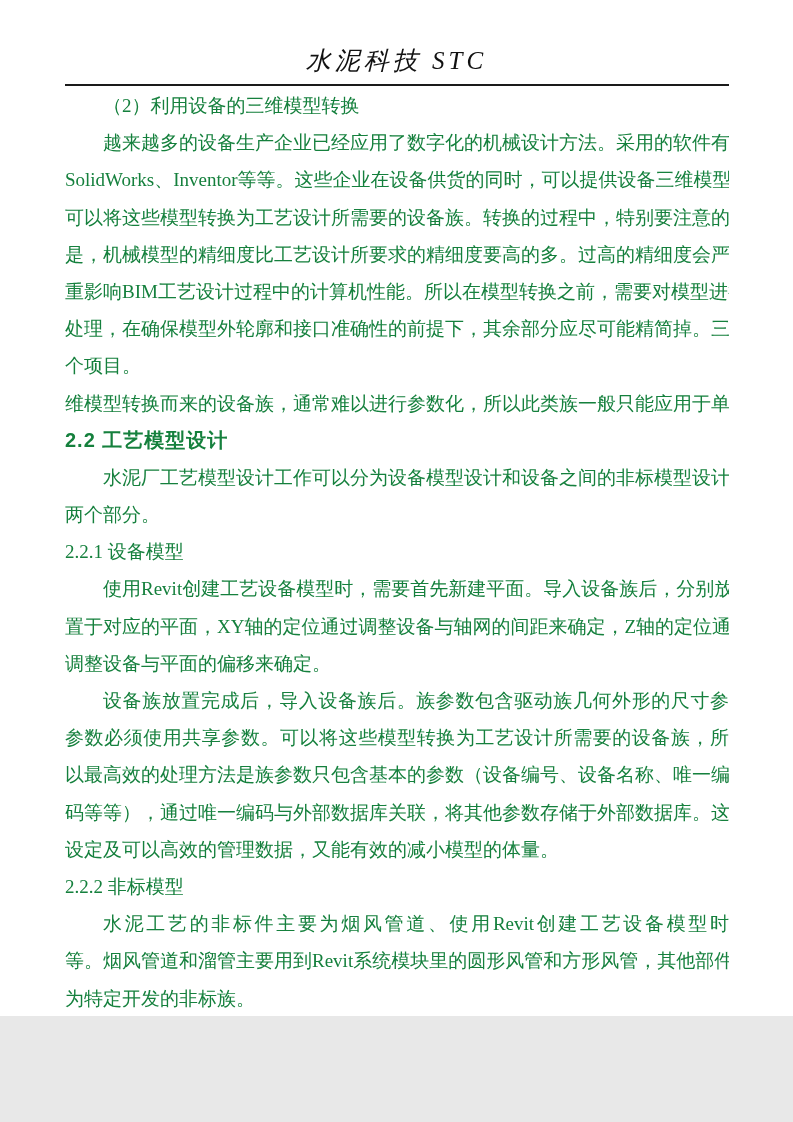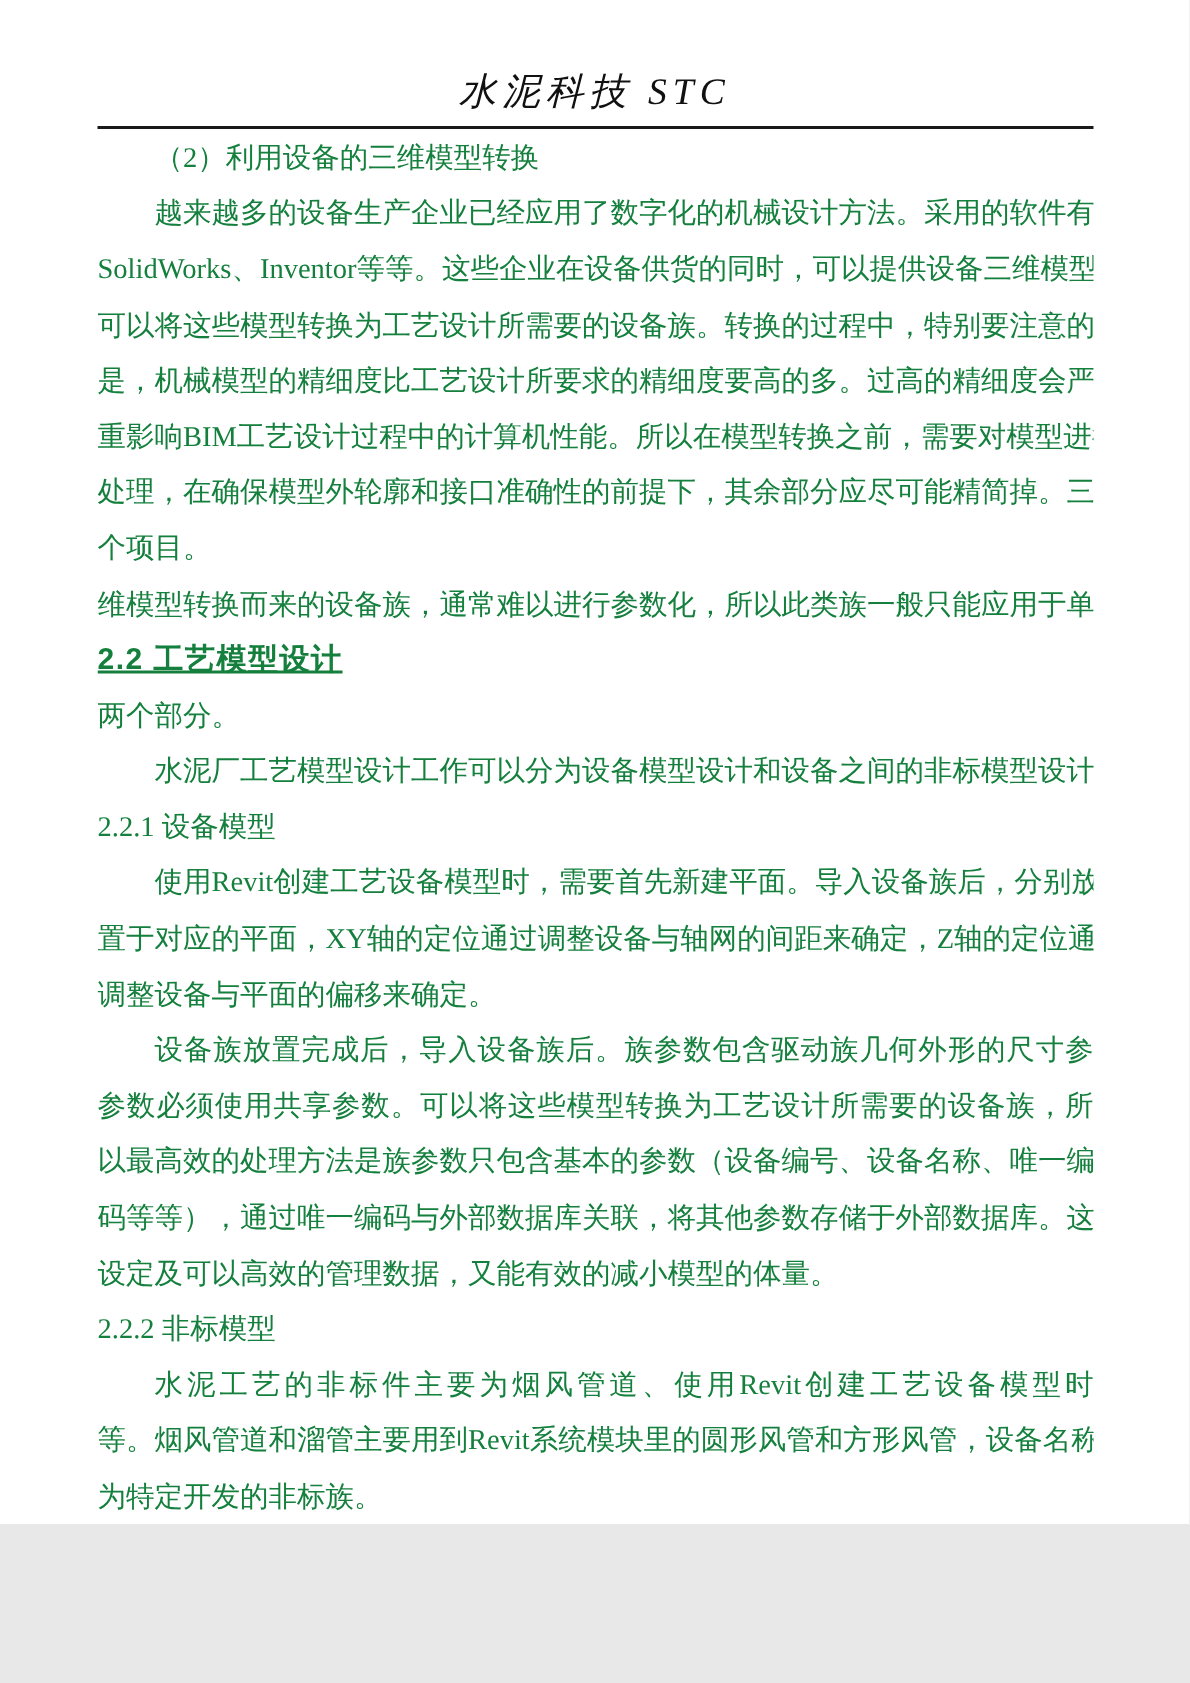--- a/index.html
+++ b/index.html
@@ -65,21 +65,20 @@
   .line.ind {
     text-indent: 2em;
   }
   .line.h2 {
     font-family: "Liberation Sans", sans-serif;
     font-weight: bold;
     font-size: 20px;
     letter-spacing: 1px;
     text-align: right;
     text-align-last: left;
-    text-decoration: underline;
   }
   .line.h3 {
     text-align: left;
     text-align-last: left;
   }
   
   .footer-rule {
     position: absolute;
     top: 1050px;
     left: 65px;
@@ -119,34 +118,34 @@
     <div class="line ind end">（2）利用设备的三维模型转换</div>
     <div class="line ind">越来越多的设备生产企业已经应用了数字化的机械设计方法。采用的软件有</div>
     <div class="line">SolidWorks、Inventor等等。这些企业在设备供货的同时，可以提供设备三维模型。</div>
     <div class="line">可以将这些模型转换为工艺设计所需要的设备族。转换的过程中，特别要注意的</div>
     <div class="line">是，机械模型的精细度比工艺设计所要求的精细度要高的多。过高的精细度会严</div>
     <div class="line">重影响BIM工艺设计过程中的计算机性能。所以在模型转换之前，需要对模型进行</div>
     <div class="line">处理，在确保模型外轮廓和接口准确性的前提下，其余部分应尽可能精简掉。三</div>
     <div class="line end">个项目。</div>
     <div class="line">维模型转换而来的设备族，通常难以进行参数化，所以此类族一般只能应用于单</div>
     <div class="line h2">2.2 工艺模型设计</div>
+    <div class="line ind">水泥厂工艺模型设计工作可以分为设备模型设计和设备之间的非标模型设计</div>
     <div class="line end">两个部分。</div>
-    <div class="line ind">水泥厂工艺模型设计工作可以分为设备模型设计和设备之间的非标模型设计</div>
     <div class="line h3">2.2.1 设备模型</div>
     <div class="line ind">使用Revit创建工艺设备模型时，需要首先新建平面。导入设备族后，分别放</div>
     <div class="line">置于对应的平面，XY轴的定位通过调整设备与轴网的间距来确定，Z轴的定位通过</div>
     <div class="line end">调整设备与平面的偏移来确定。</div>
     <div class="line ind">设备族放置完成后，导入设备族后。族参数包含驱动族几何外形的尺寸参</div>
     <div class="line">参数必须使用共享参数。可以将这些模型转换为工艺设计所需要的设备族，所</div>
     <div class="line">以最高效的处理方法是族参数只包含基本的参数（设备编号、设备名称、唯一编</div>
     <div class="line">码等等），通过唯一编码与外部数据库关联，将其他参数存储于外部数据库。这种</div>
     <div class="line end">设定及可以高效的管理数据，又能有效的减小模型的体量。</div>
     <div class="line h3">2.2.2 非标模型</div>
     <div class="line ind">水泥工艺的非标件主要为烟风管道、使用Revit创建工艺设备模型时</div>
-    <div class="line">等。烟风管道和溜管主要用到Revit系统模块里的圆形风管和方形风管，设备名称</div>
+    <div class="line">等。烟风管道和溜管主要用到Revit系统模块里的圆形风管和方形风管，其他部件</div>
     <div class="line end">为特定开发的非标族。</div>
   </div>
 
   <div class="footer-rule"></div>
   <div class="footer-page-number">3</div>
   <div class="footer-issue">2023.No.3</div>
 
 </div>
 
 </body></html>

